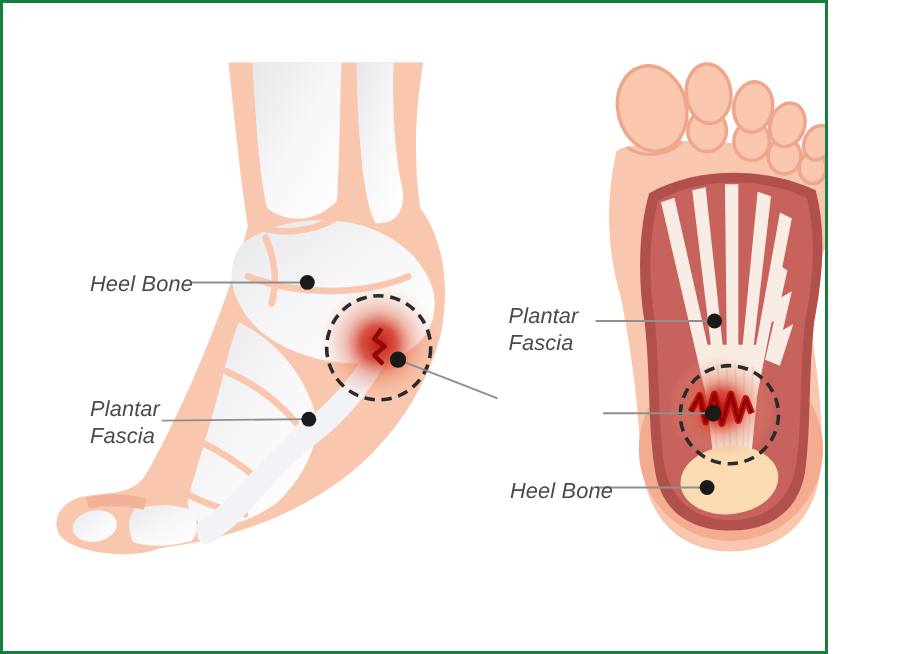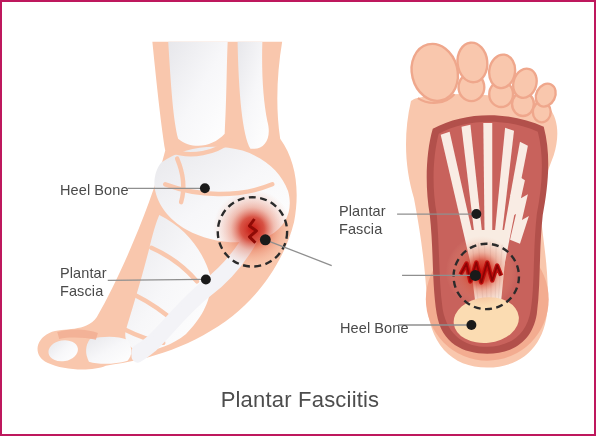--- a/index.html
+++ b/index.html
@@ -1,19 +1,20 @@
 <!DOCTYPE html>
 <html><head>
 <meta charset="utf-8">
 <style>
   html,body{margin:0;padding:0;background:#fff;}
   #frame{
-    position:relative;width:596px;height:436px;box-sizing:border-box;
-    border:2px solid #be185d;background:#fff;overflow:hidden;
+    position:relative;width:552px;height:436px;box-sizing:border-box;
+    border:2px solid #15803d;background:#fff;overflow:hidden;
     font-family:"Liberation Sans", sans-serif;
+    font-style:italic;
   }
   #art{position:absolute;left:0;top:0;width:596px;height:432px;}
   .lbl{
     position:absolute;color:#4a4a4a;font-size:14.5px;line-height:18px;
     letter-spacing:0.1px;white-space:normal;
   }
   #lbl-side-heel{left:58px;top:179px;width:80px;}
   #lbl-side-fascia{left:58px;top:262px;width:56px;}
   #lbl-bottom-fascia{left:337px;top:200px;width:56px;}
   #lbl-inflamed{left:337px;top:256px;width:104px;}
@@ -167,14 +168,13 @@
       <circle cx="477" cy="276" r="5.5"></circle>
       <circle cx="473" cy="326" r="5"></circle>
     </g>
   </svg>
 
   <div class="lbl" id="lbl-side-heel">Heel Bone</div>
   <div class="lbl" id="lbl-side-fascia">Plantar Fascia</div>
   <div class="lbl" id="lbl-bottom-fascia">Plantar Fascia</div>
   <div class="lbl" id="lbl-bottom-heel">Heel Bone</div>
 
-  <div id="title">Plantar Fasciitis</div>
 </div>
 
 </body></html>

